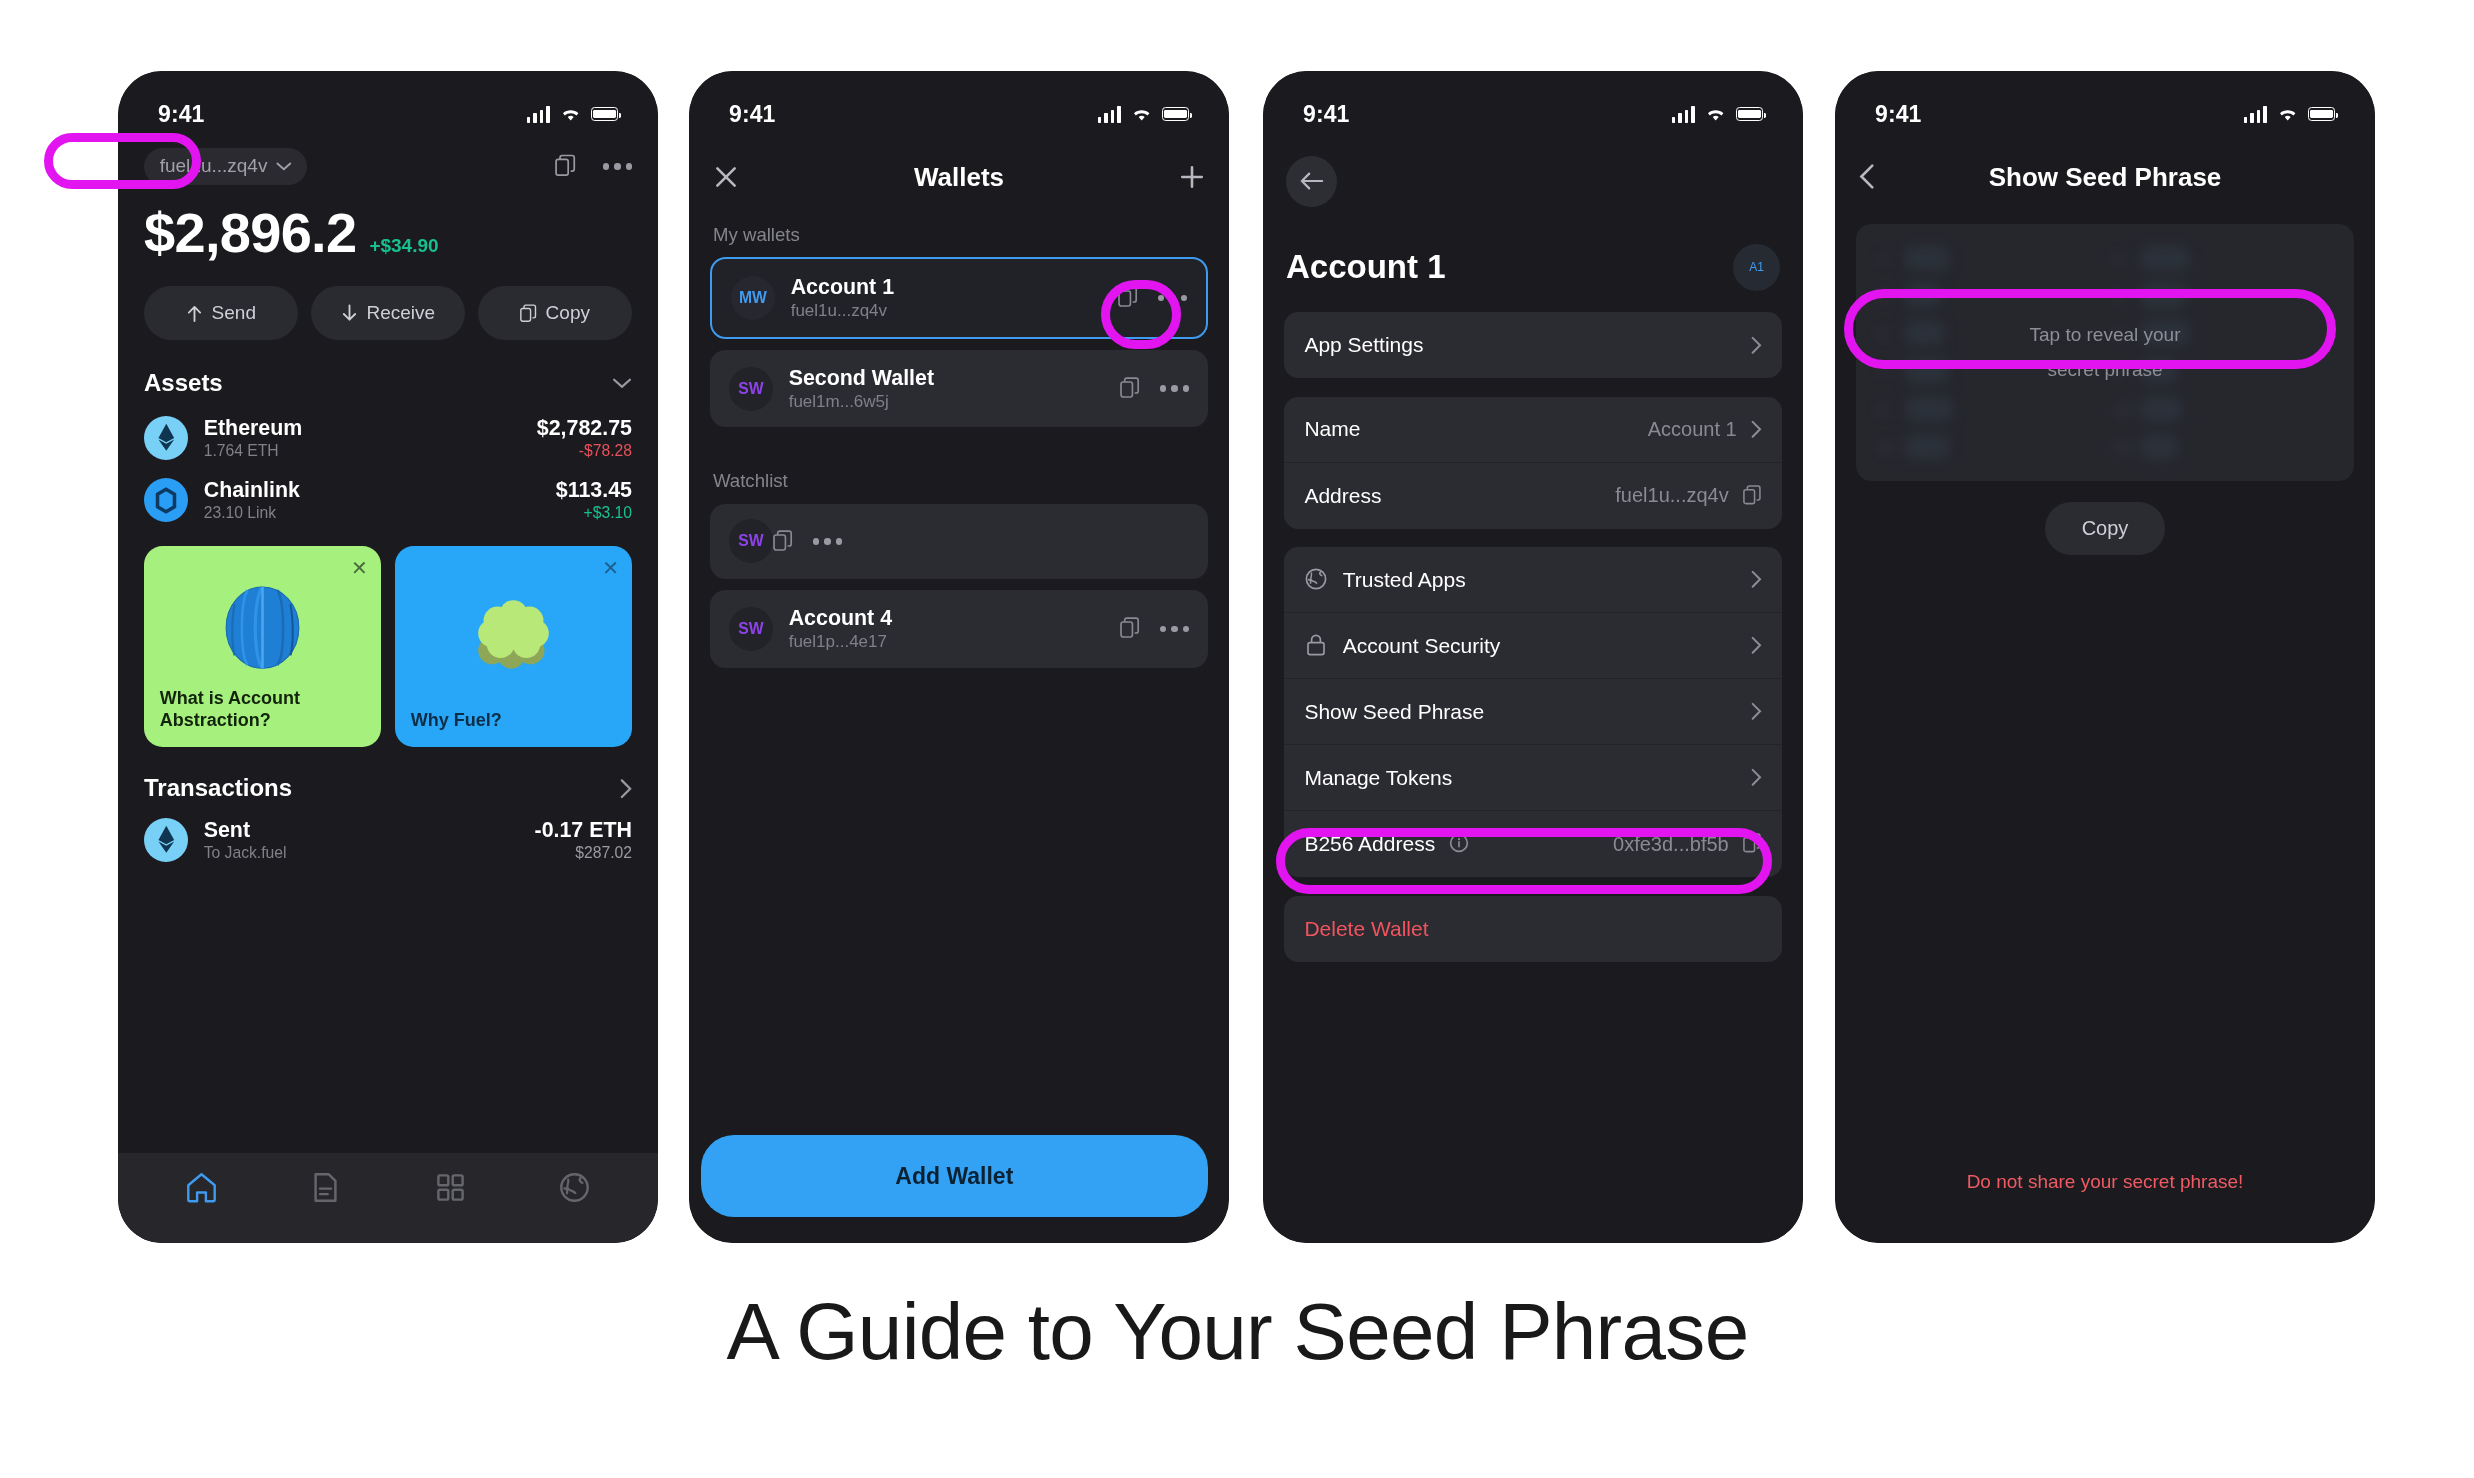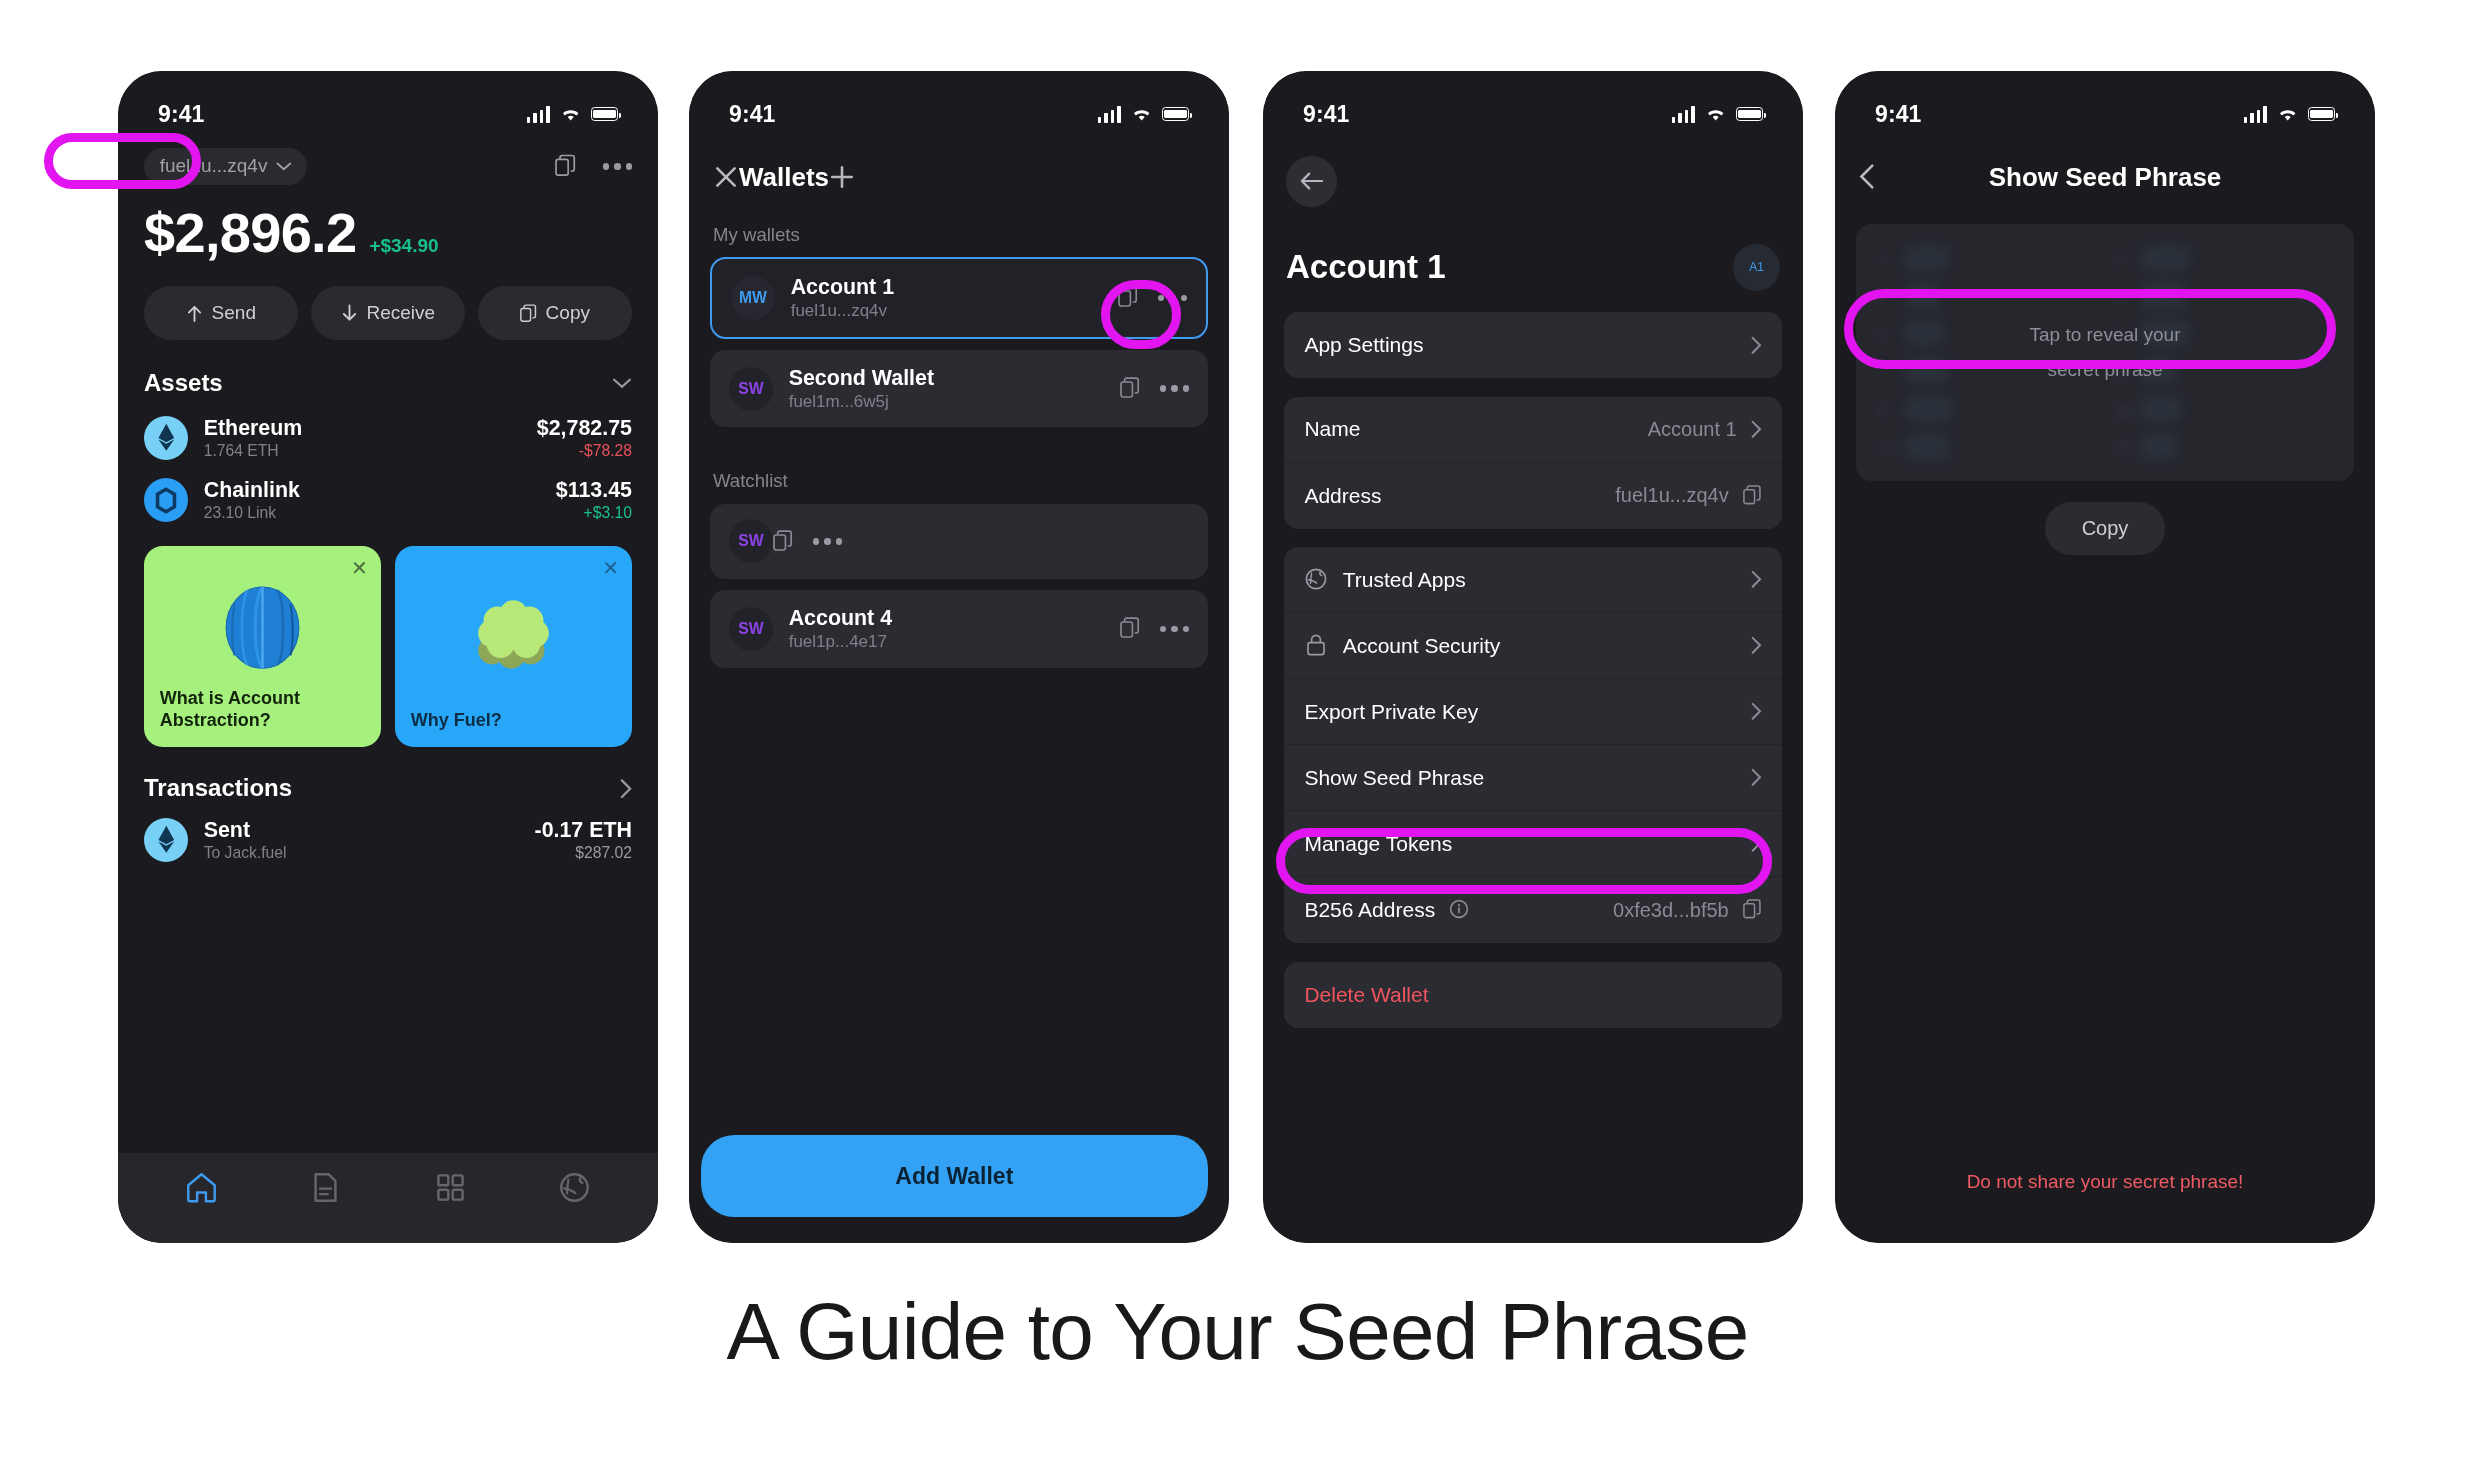--- a/index.html
+++ b/index.html
@@ -101,21 +101,21 @@
   .tx-head{display:flex;align-items:center;justify-content:space-between;padding:0 26px;margin-top:27px;}
   .tx{display:flex;align-items:center;padding:0 26px;margin-top:15.7px;}
   .navbar{
     position:absolute;left:0;right:0;bottom:0;height:90px;background:#26262b;
     display:flex;align-items:center;justify-content:space-around;padding:0 21.4px 20px 21.4px;
   }
   .navbar .ni{opacity:.55;}
   .navbar .ni.active{opacity:1;}
 
   
-  .topbar{display:flex;align-items:center;padding:0 24px;height:61px;margin-top:7.1px;}
+  .topbar{display:flex;align-items:center;justify-content:space-between;padding:0 24px;height:61px;margin-top:7.1px;}
   .topbar .title{color:#fff;font-size:26px;font-weight:700;}
   .section-label{color:#84848d;font-size:18.6px;padding:0 24px;margin-top:15.7px;}
   .wcard{
     margin:11.4px 21.4px 0 21.4px;background:#2b2b32;border-radius:15.7px;
     display:flex;align-items:center;padding:15.7px 18.6px;min-height:74px;
   }
   .wcard.selected{background:#212128;border:2.1px solid #3e9bf0;}
   .wav{width:44px;height:44px;border-radius:50%;background:#2b2b33;display:flex;align-items:center;justify-content:center;font-size:15.7px;font-weight:700;flex:0 0 auto;}
   .wcard.selected .wav{background:#27272f;color:#3e9bf0;}
   .wav.sw{background:#222229;color:#8e43ea;}
@@ -614,26 +614,20 @@
                 <rect x="3" y="12" width="20" height="15" rx="2.5" stroke="#9a9aa2" stroke-width="2.1" fill="none"></rect>
                 <path d="M7.5 12V8.5a5.5 5.5 0 0 1 11 0V12" stroke="#9a9aa2" stroke-width="2.1" fill="none"></path>
               </svg>
           </span>
           <span class="lbl">Account Security</span>
           <svg class="chev" width="10.7" height="18.6" viewBox="0 0 13 22">
               <path d="M2 2l9 9-9 9" stroke="#8d8d96" stroke-width="2.4" fill="none" stroke-linecap="round"></path>
             </svg>
         </div>
         <div class="row">
-          <span class="lbl">Export Private Key</span>
-          <svg class="chev" width="10.7" height="18.6" viewBox="0 0 13 22">
-              <path d="M2 2l9 9-9 9" stroke="#8d8d96" stroke-width="2.4" fill="none" stroke-linecap="round"></path>
-            </svg>
-        </div>
-        <div class="row">
           <span class="lbl">Show Seed Phrase</span>
           <svg class="chev" width="10.7" height="18.6" viewBox="0 0 13 22">
               <path d="M2 2l9 9-9 9" stroke="#8d8d96" stroke-width="2.4" fill="none" stroke-linecap="round"></path>
             </svg>
         </div>
         <div class="row">
           <span class="lbl">Manage Tokens</span>
           <svg class="chev" width="10.7" height="18.6" viewBox="0 0 13 22">
               <path d="M2 2l9 9-9 9" stroke="#8d8d96" stroke-width="2.4" fill="none" stroke-linecap="round"></path>
             </svg>

